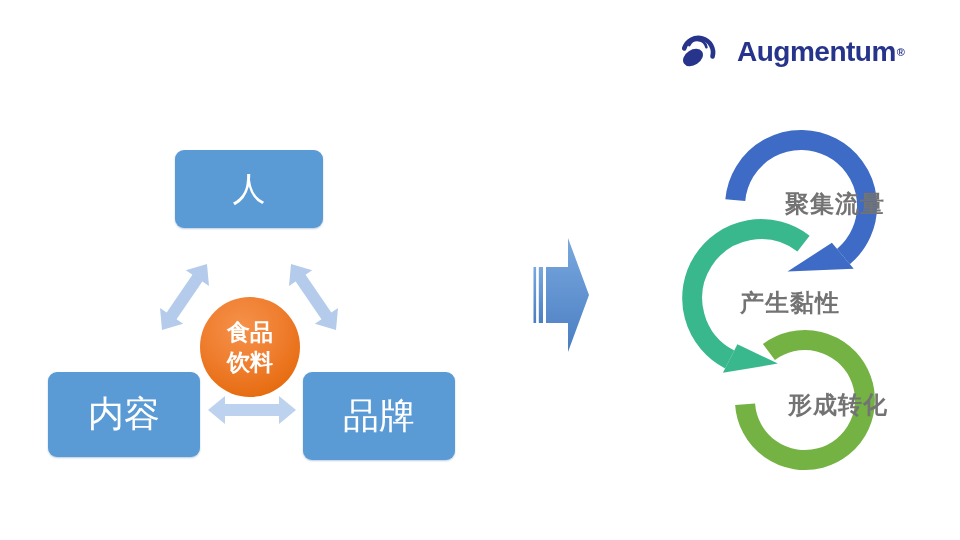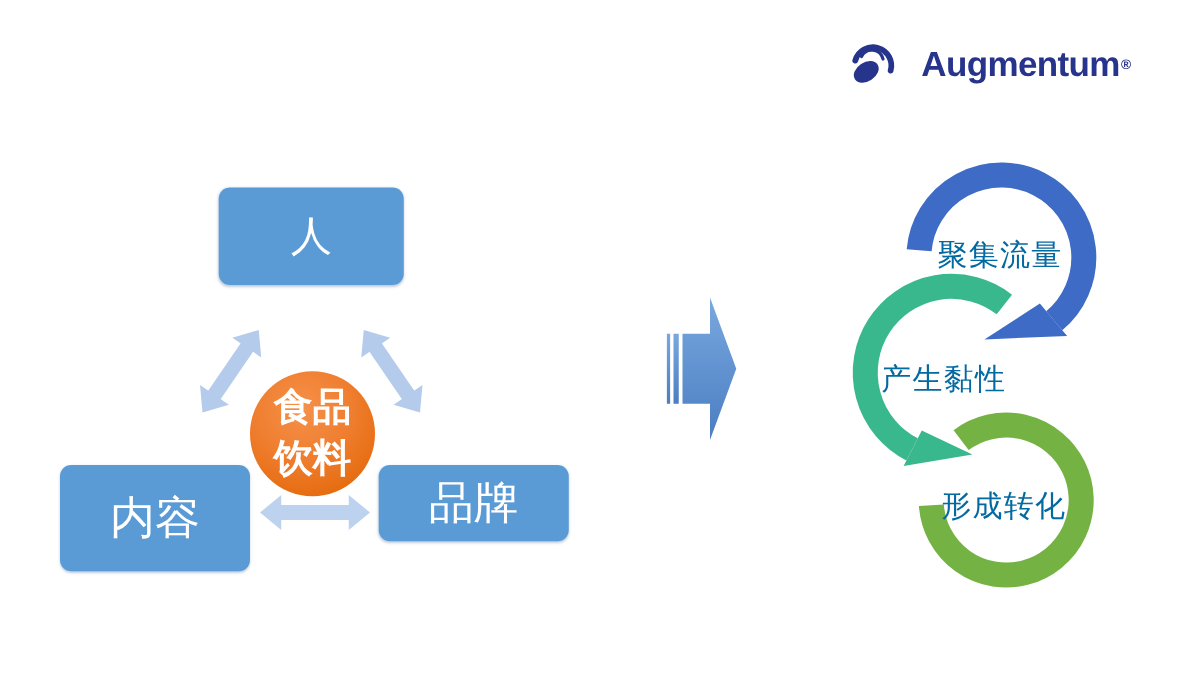--- a/index.html
+++ b/index.html
@@ -16,33 +16,33 @@
   .logo-reg{color:#27348B;font-size:11px;font-weight:700;vertical-align:top;line-height:20px;margin-left:1px;}
 
   
   .dbox{
     position:absolute;background:#5B9BD5;border-radius:9px;color:#fff;
     display:flex;align-items:center;justify-content:center;
     box-shadow:0 1px 2px rgba(70,110,160,.35);
   }
   .box-person{left:175px;top:150px;width:148px;height:78px;font-size:33px;}
   .box-content{left:48px;top:372px;width:152px;height:85px;font-size:36px;}
-  .box-brand{left:303px;top:372px;width:152px;height:61px;font-size:36px;}
+  .box-brand{left:303px;top:372px;width:152px;height:88px;font-size:36px;}
 
   .center-circle{
     position:absolute;left:200px;top:297px;width:100px;height:100px;border-radius:50%;
     background:radial-gradient(circle at 42% 30%, #F5914A 0%, #EF7D2E 45%, #E66C10 78%, #D55F0C 100%);
-    color:#fff;font-size:31px;font-weight:700;line-height:1.32;
+    color:#fff;font-size:23px;font-weight:700;line-height:1.32;
     display:flex;flex-direction:column;align-items:center;justify-content:center;text-align:center;
   }
 
   
   .cycle-label{
-    position:absolute;width:170px;text-align:center;
-    color:#0369a1;font-size:24px;font-weight:400;letter-spacing:1px;
+    position:absolute;width:170px;text-align:right;
+    color:#737373;font-size:24px;font-weight:700;letter-spacing:1px;
   }
   .lbl-traffic{left:715px;top:188px;}
   .lbl-sticky {left:670px;top:287px;}
   .lbl-convert{left:718px;top:389px;}
 </style>
 </head>
 <body>
 
 <div class="slide">
 

